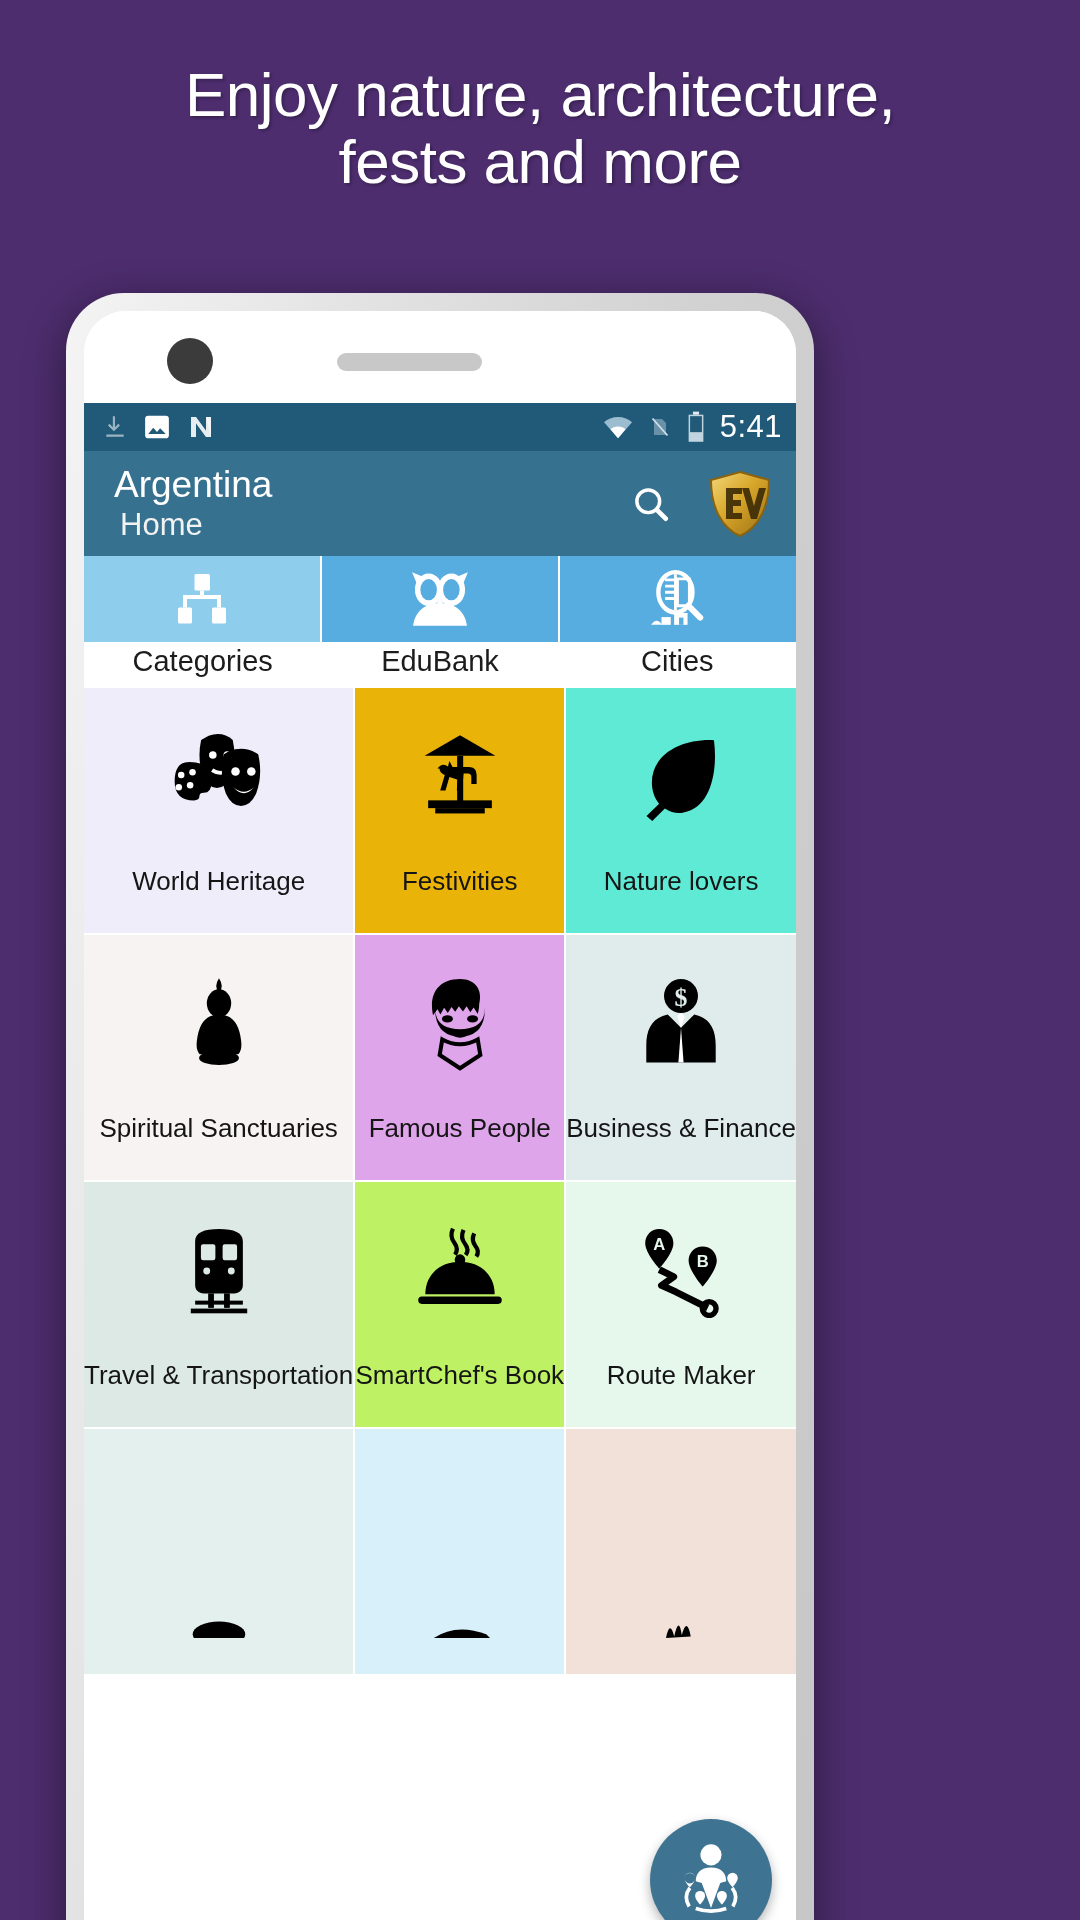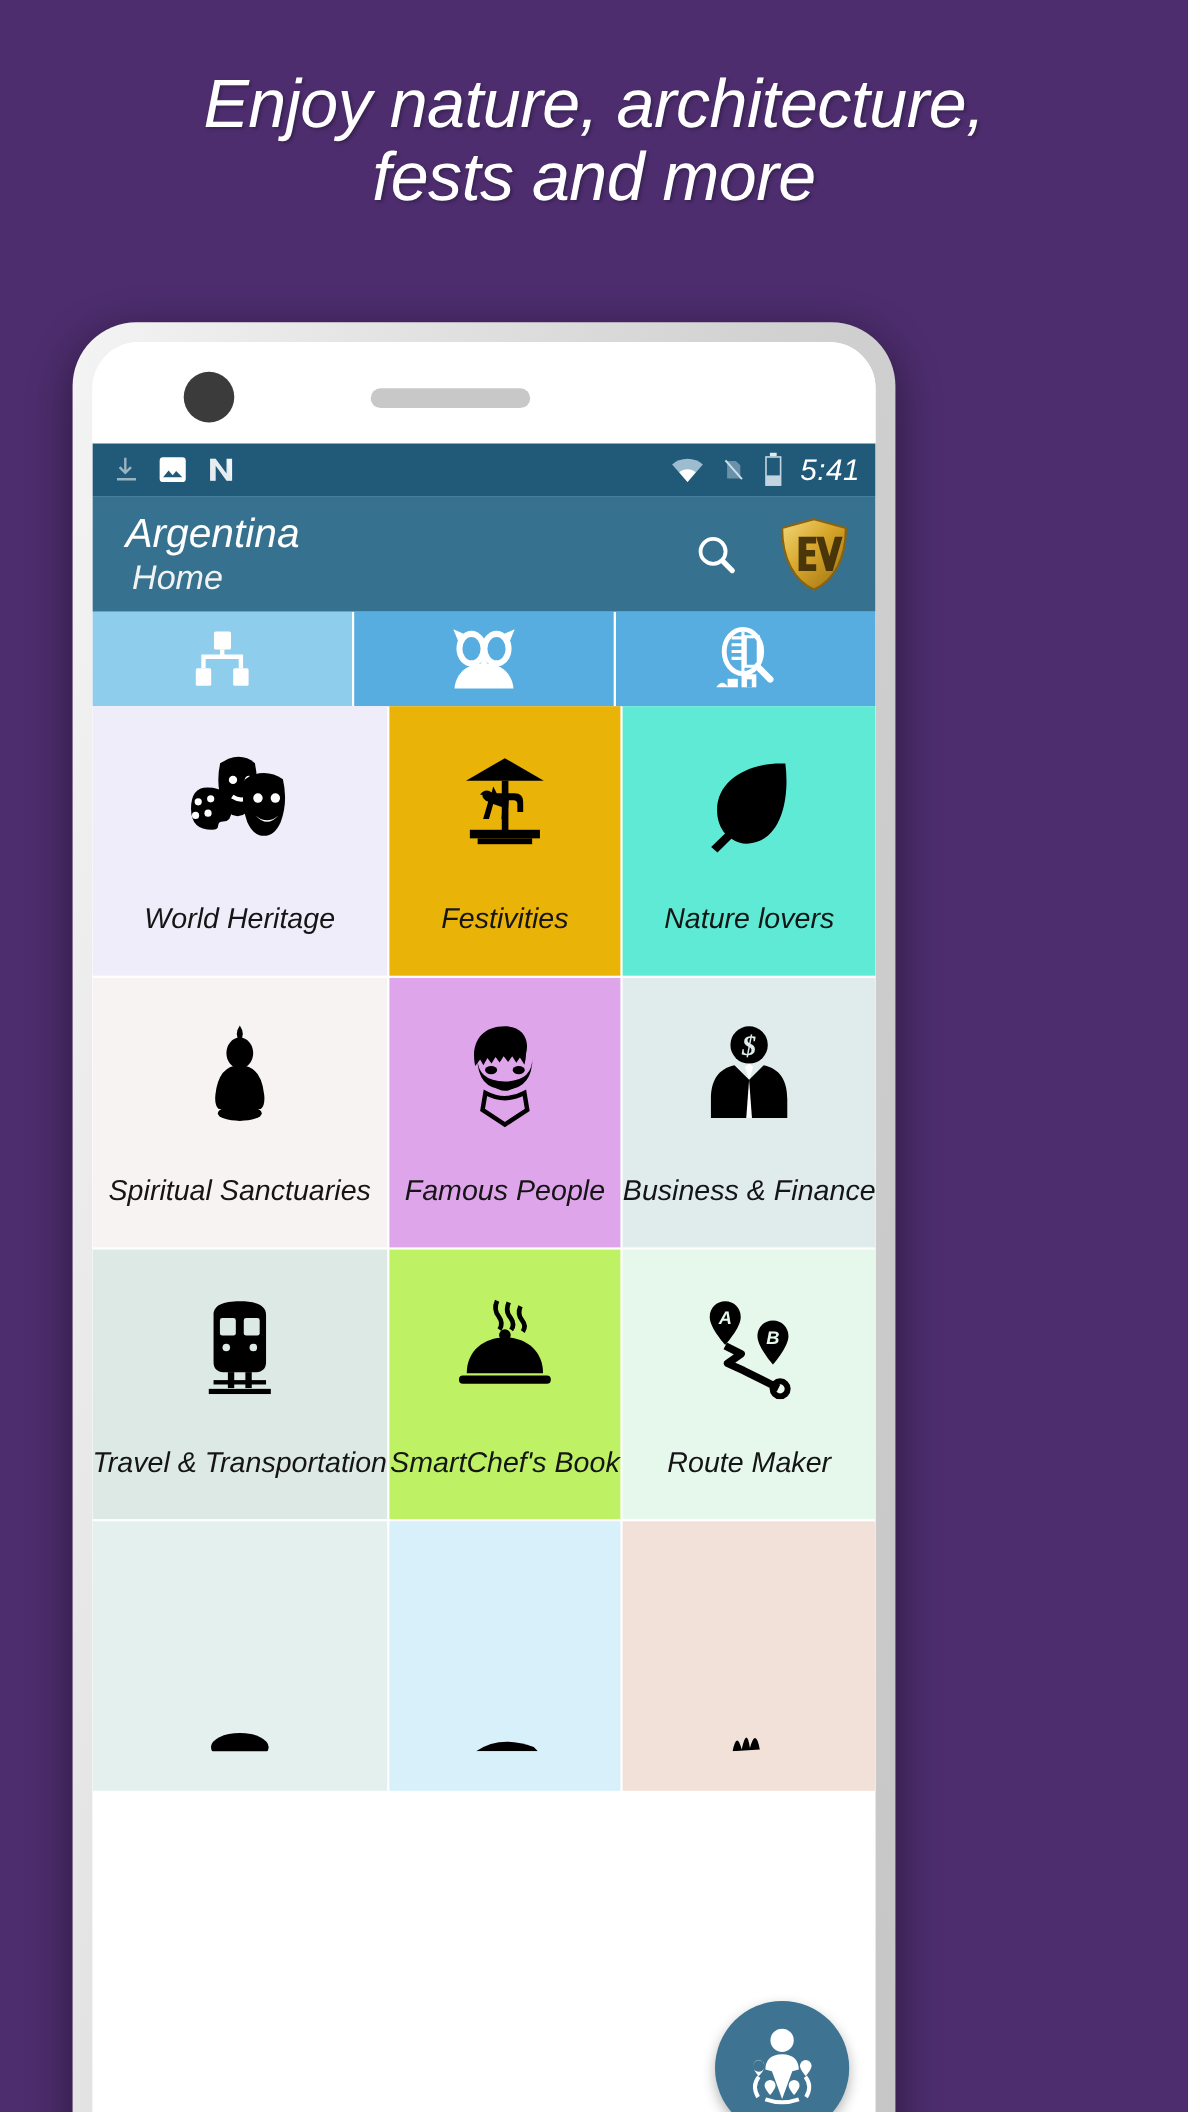--- a/index.html
+++ b/index.html
@@ -2,21 +2,21 @@
 <html><head>
 <meta charset="utf-8">
 <style>
   * { margin:0; padding:0; box-sizing:border-box; }
   html,body {
     width:1080px; height:1920px;
     overflow:hidden;
     background:#4d2d6e;
     font-family:"Liberation Sans", sans-serif;
   }
-  #root { position:relative; width:1080px; height:1920px; background:#4d2d6e;font-style:italic; }
+  #root { position:relative; width:1080px; height:1920px; background:#4d2d6e; }
 
   
   .headline {
     position:absolute; left:0; top:62px; width:1080px;
     text-align:center; color:#ffffff;
     font-size:62px; line-height:1.08; font-weight:400;
     letter-spacing:-0.5px;
     text-shadow:2px 2px 3px rgba(0,0,0,0.25);
   }
   .headline span { display:block; }
@@ -55,21 +55,21 @@
   
   .statusbar {
     height:48px; width:100%;
     background:#205a78;
     display:flex; align-items:center;
     padding:0 14px 0 18px;
     color:#ffffff;
   }
   .sb-left { display:flex; align-items:center; gap:14px; }
   .sb-right { margin-left:auto; display:flex; align-items:center; gap:14px; }
-  .sb-time { font-size:27px; font-weight:400; letter-spacing:0.5px; color:#fff; }
+  .sb-time { font-size:31px; font-weight:400; letter-spacing:0.5px; color:#fff; }
   .ico { display:block; }
   .ico-dim { opacity:0.55; }
 
   
   .appbar {
     background:#36728f; width:100%; height:105px;
     display:flex; align-items:center; padding:0 24px 0 30px;
     position:relative;
   }
   .appbar-titles { display:flex; flex-direction:column; justify-content:flex-start; }
@@ -231,20 +231,25 @@
           <svg width="66" height="62" viewBox="0 0 24 24">
             <ellipse cx="11" cy="9.4" rx="6.6" ry="7.8" fill="none" stroke="#fff" stroke-width="1.7"></ellipse>
             <path d="M11 2.4 v14 M7 4.6 h4 M7 7 h4 M7 9.4 h4 M7 11.8 h4 M11.8 4.2 h4.6 v10.4 h-4.6 Z" stroke="#fff" stroke-width="1.1" fill="none"></path>
             <path d="M16 14.6 l4.6 4.6" stroke="#fff" stroke-width="2.3" stroke-linecap="round"></path>
             <rect x="10.5" y="17.4" width="5.2" height="4.6" fill="#fff"></rect>
             <rect x="12.4" y="19.2" width="1.7" height="2.8" fill="#57ade0"></rect>
             <rect x="5.6" y="19" width="3.6" height="3" fill="#fff"></rect>
             <path d="M1.6 22 q2.2 -3.2 4.2 0 Z" fill="#fff"></path>
           </svg>
         </div>
+      </div>
+      <div class="tab-labels">
+        <div class="tab-label">Categories</div>
+        <div class="tab-label">EduBank</div>
+        <div class="tab-label">Cities</div>
       </div>
 
       <div class="grid">
 
         <div class="cell" style="background:#efedfa">
           <div class="cell-icon">
             <svg width="110" height="92" viewBox="0 0 32 26">
               <path d="M13 1 q4 -1.4 7 1.2 q1.2 5.6 -0.6 10.6 q-1.4 3.4 -4 3.4 q-2.6 0 -4 -3.4 q-1.8 -5 -0.6 -10.6 Z" fill="#000"></path>
               <circle cx="14.2" cy="6.6" r="1.1" fill="#fff"></circle>
               <circle cx="18.4" cy="6.6" r="1.1" fill="#fff"></circle>

